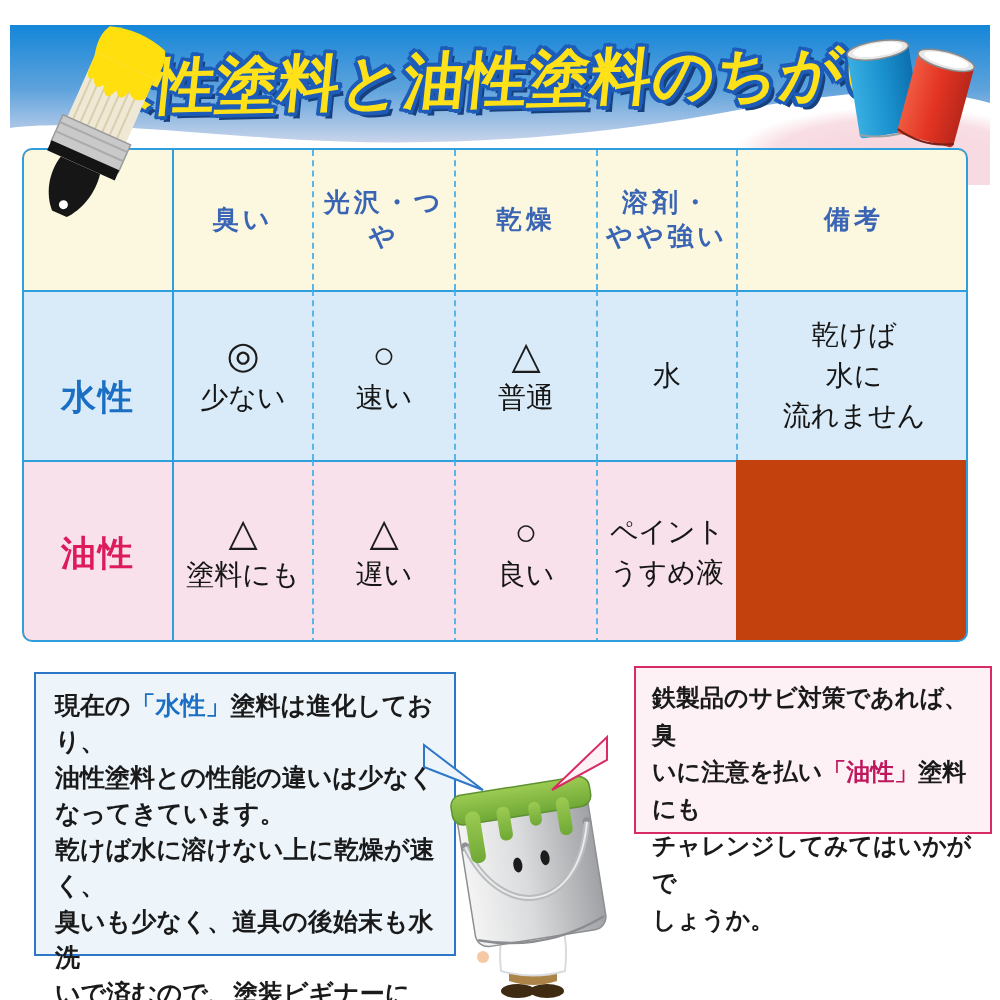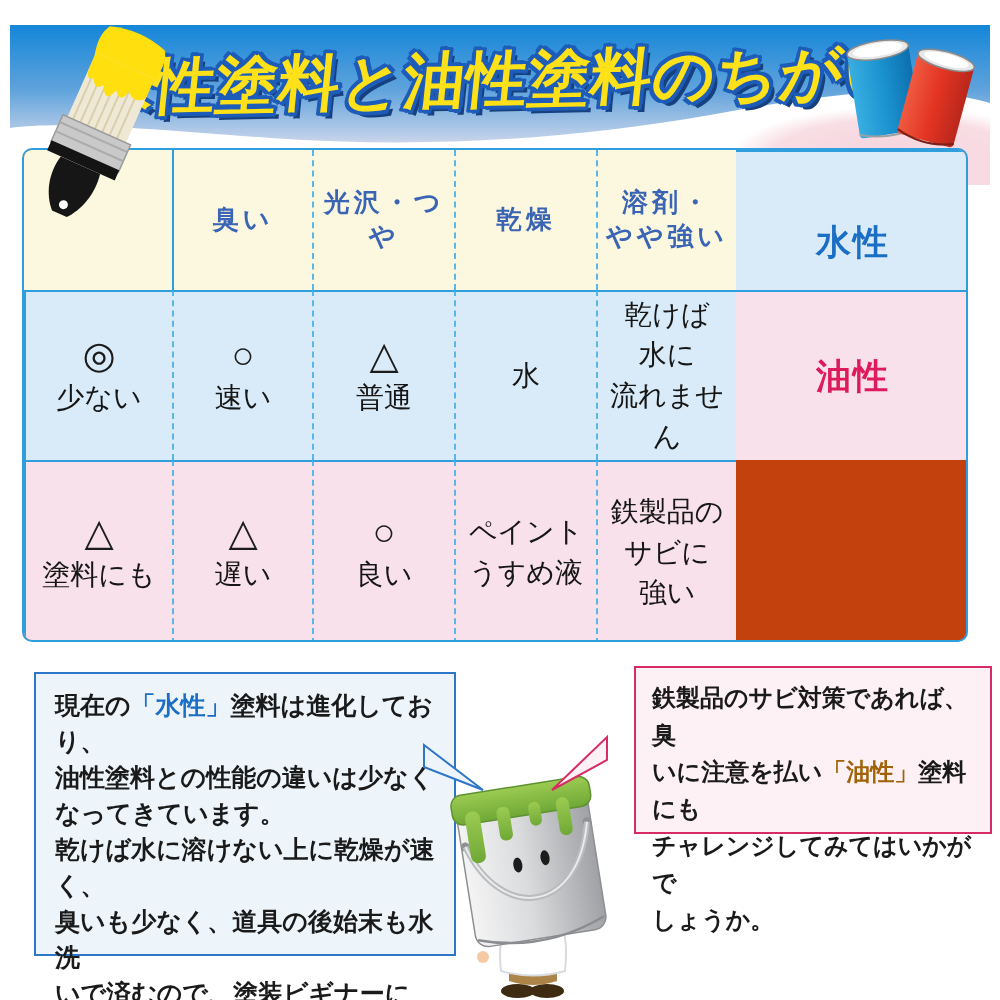--- a/index.html
+++ b/index.html
@@ -51,21 +51,21 @@
 
   
   .bubble{z-index:3;box-sizing:border-box;white-space:pre-line;color:#1a1a1a;font-weight:600;}
   #bubble-water{left:34px;top:672px;width:422px;height:284px;
     background:#EDF5FB;border:2px solid #2E77C8;
     font-size:25px;line-height:36px;padding:13px 19px;}
   #bubble-oil{left:634px;top:666px;width:358px;height:168px;
     background:#FDF1F6;border:2px solid #D92B63;
     font-size:24px;line-height:37px;padding:11px 16px;}
   .hl-water{color:#1A6FC4;}
-  .hl-oil{color:#a16207;}
+  .hl-oil{color:#be185d;}
   #tails{left:410px;top:655px;width:220px;height:150px;z-index:4;}
 
   
   #mascot-art{left:423px;top:763px;width:218px;height:237px;z-index:3;}
 </style>
 </head>
 <body>
 
 <svg id="banner-art" class="abs" viewBox="0 0 980 160" preserveAspectRatio="none">
   <defs>
@@ -140,20 +140,21 @@
 </svg>
 
 <div id="compare-table" class="abs">
 
   <div class="cell c-head"></div>
   <div class="cell c-head v-solid">臭い</div>
   <div class="cell c-head v-dash">光沢・つや</div>
   <div class="cell c-head v-dash">乾燥</div>
   <div class="cell c-head v-dash">溶剤・
 やや強い</div>
+  <div class="cell c-head v-dash">備考</div>
 
   <div class="cell r-water h-solid">
     <span class="row-label">水性</span>
   </div>
   <div class="cell r-water h-solid v-solid">
     <span class="sym">◎</span>
     <span class="val">少ない</span>
   </div>
   <div class="cell r-water h-solid v-dash">
     <span class="sym">○</span>
@@ -186,26 +187,20 @@
     <span class="val">遅い</span>
   </div>
   <div class="cell r-oil h-solid v-dash">
     <span class="sym">○</span>
     <span class="val">良い</span>
   </div>
   <div class="cell r-oil h-solid v-dash">
 
     <span class="val">ペイント
 うすめ液</span>
-  </div>
-  <div class="cell r-oil h-solid v-dash">
-
-    <span class="val">鉄製品の
-サビに
-強い</span>
   </div>
 </div>
 
 <div id="bubble-water" class="abs bubble"><span>現在の</span><span class="hl-water">「水性」</span><span>塗料は進化しており、
 油性塗料との性能の違いは少なく
 なってきています。
 乾けば水に溶けない上に乾燥が速く、
 臭いも少なく、道具の後始末も水洗
 いで済むので、塗装ビギナーには断
 然おすすめです。</span></div>

